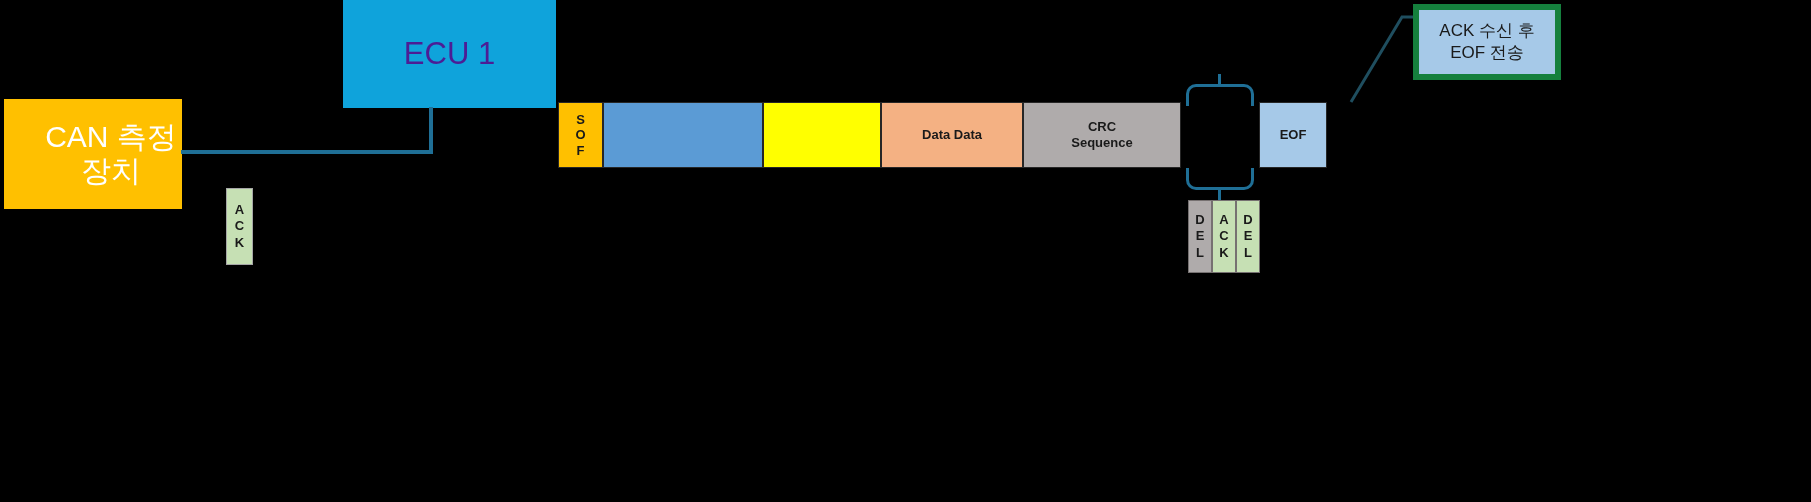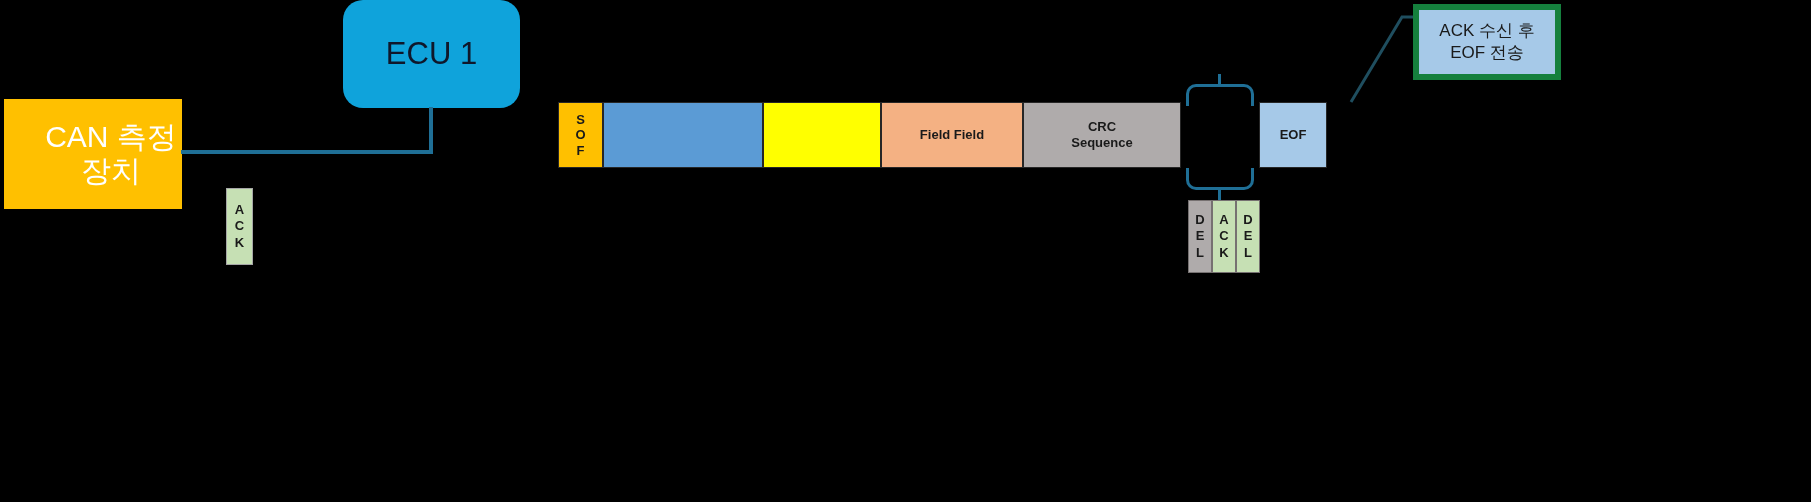--- a/index.html
+++ b/index.html
@@ -20,26 +20,25 @@
     box-sizing: border-box;
     display: flex;
     align-items: center;
     justify-content: center;
     text-align: center;
     line-height: 1.12;
   }
 
   
   #ecu1-box {
-    left: 343px; top: 0px; width: 177px; height: 108px;
+    left: 343px; top: 0px; width: 213px; height: 108px;
     background: #0FA3DB;
-    color: #0f172a;
+    color: #4c1d95;
     font-size: 31px;
     font-weight: 400;
-    border-radius: 20px;
   }
   #can-device-box {
     left: 4px; top: 99px; width: 178px; height: 110px;
     background: #FFC000;
     color: #FFFFFF;
     font-size: 30px;
     font-weight: 400;
     padding-left: 36px;
   }
 
@@ -190,21 +189,21 @@
     <span>S</span>
     <span>O</span>
     <span>F</span>
   </div>
 
   <div class="frame-seg" id="seg-arb"></div>
 
   <div class="frame-seg" id="seg-ctrl"></div>
 
   <div class="frame-seg" id="seg-data">
-    <span>Field Field</span>
+    <span>Data Data</span>
   </div>
 
   <div class="frame-seg stacked" id="seg-crc">
     <span>CRC</span>
     <span>Sequence</span>
   </div>
 
   <div class="frame-seg" id="seg-gap"></div>
 
   <div class="frame-seg" id="seg-eof">

